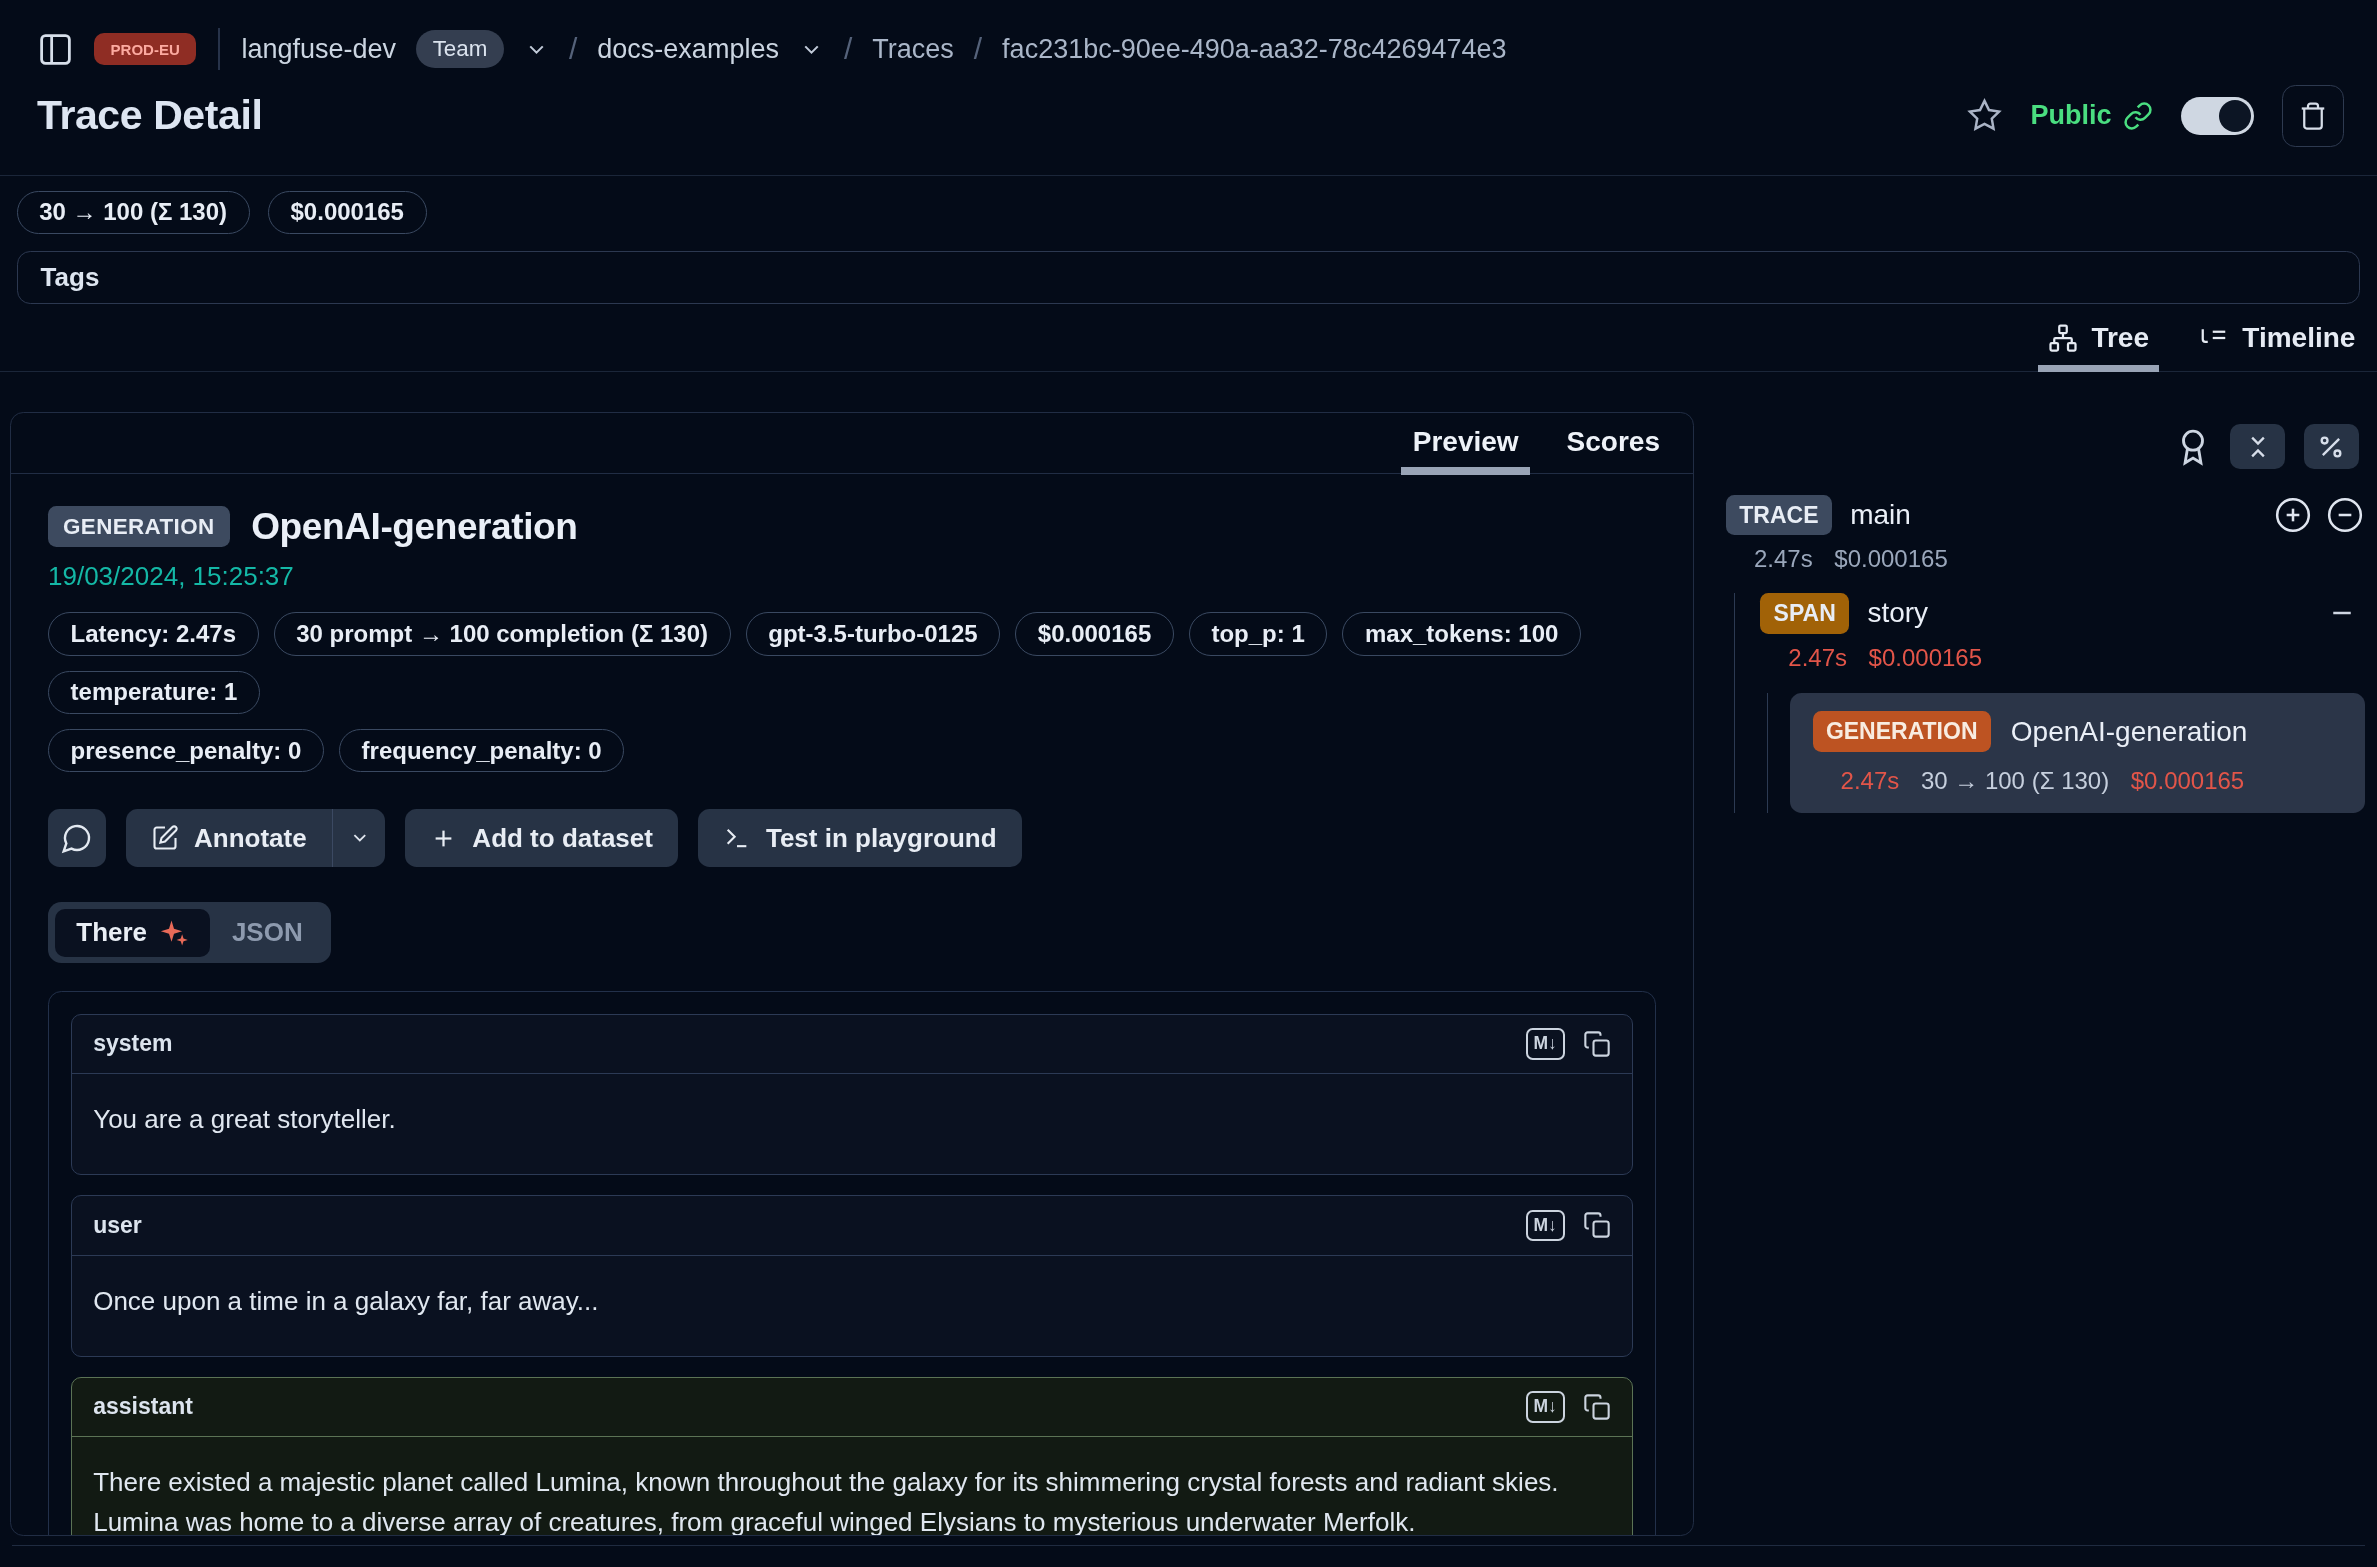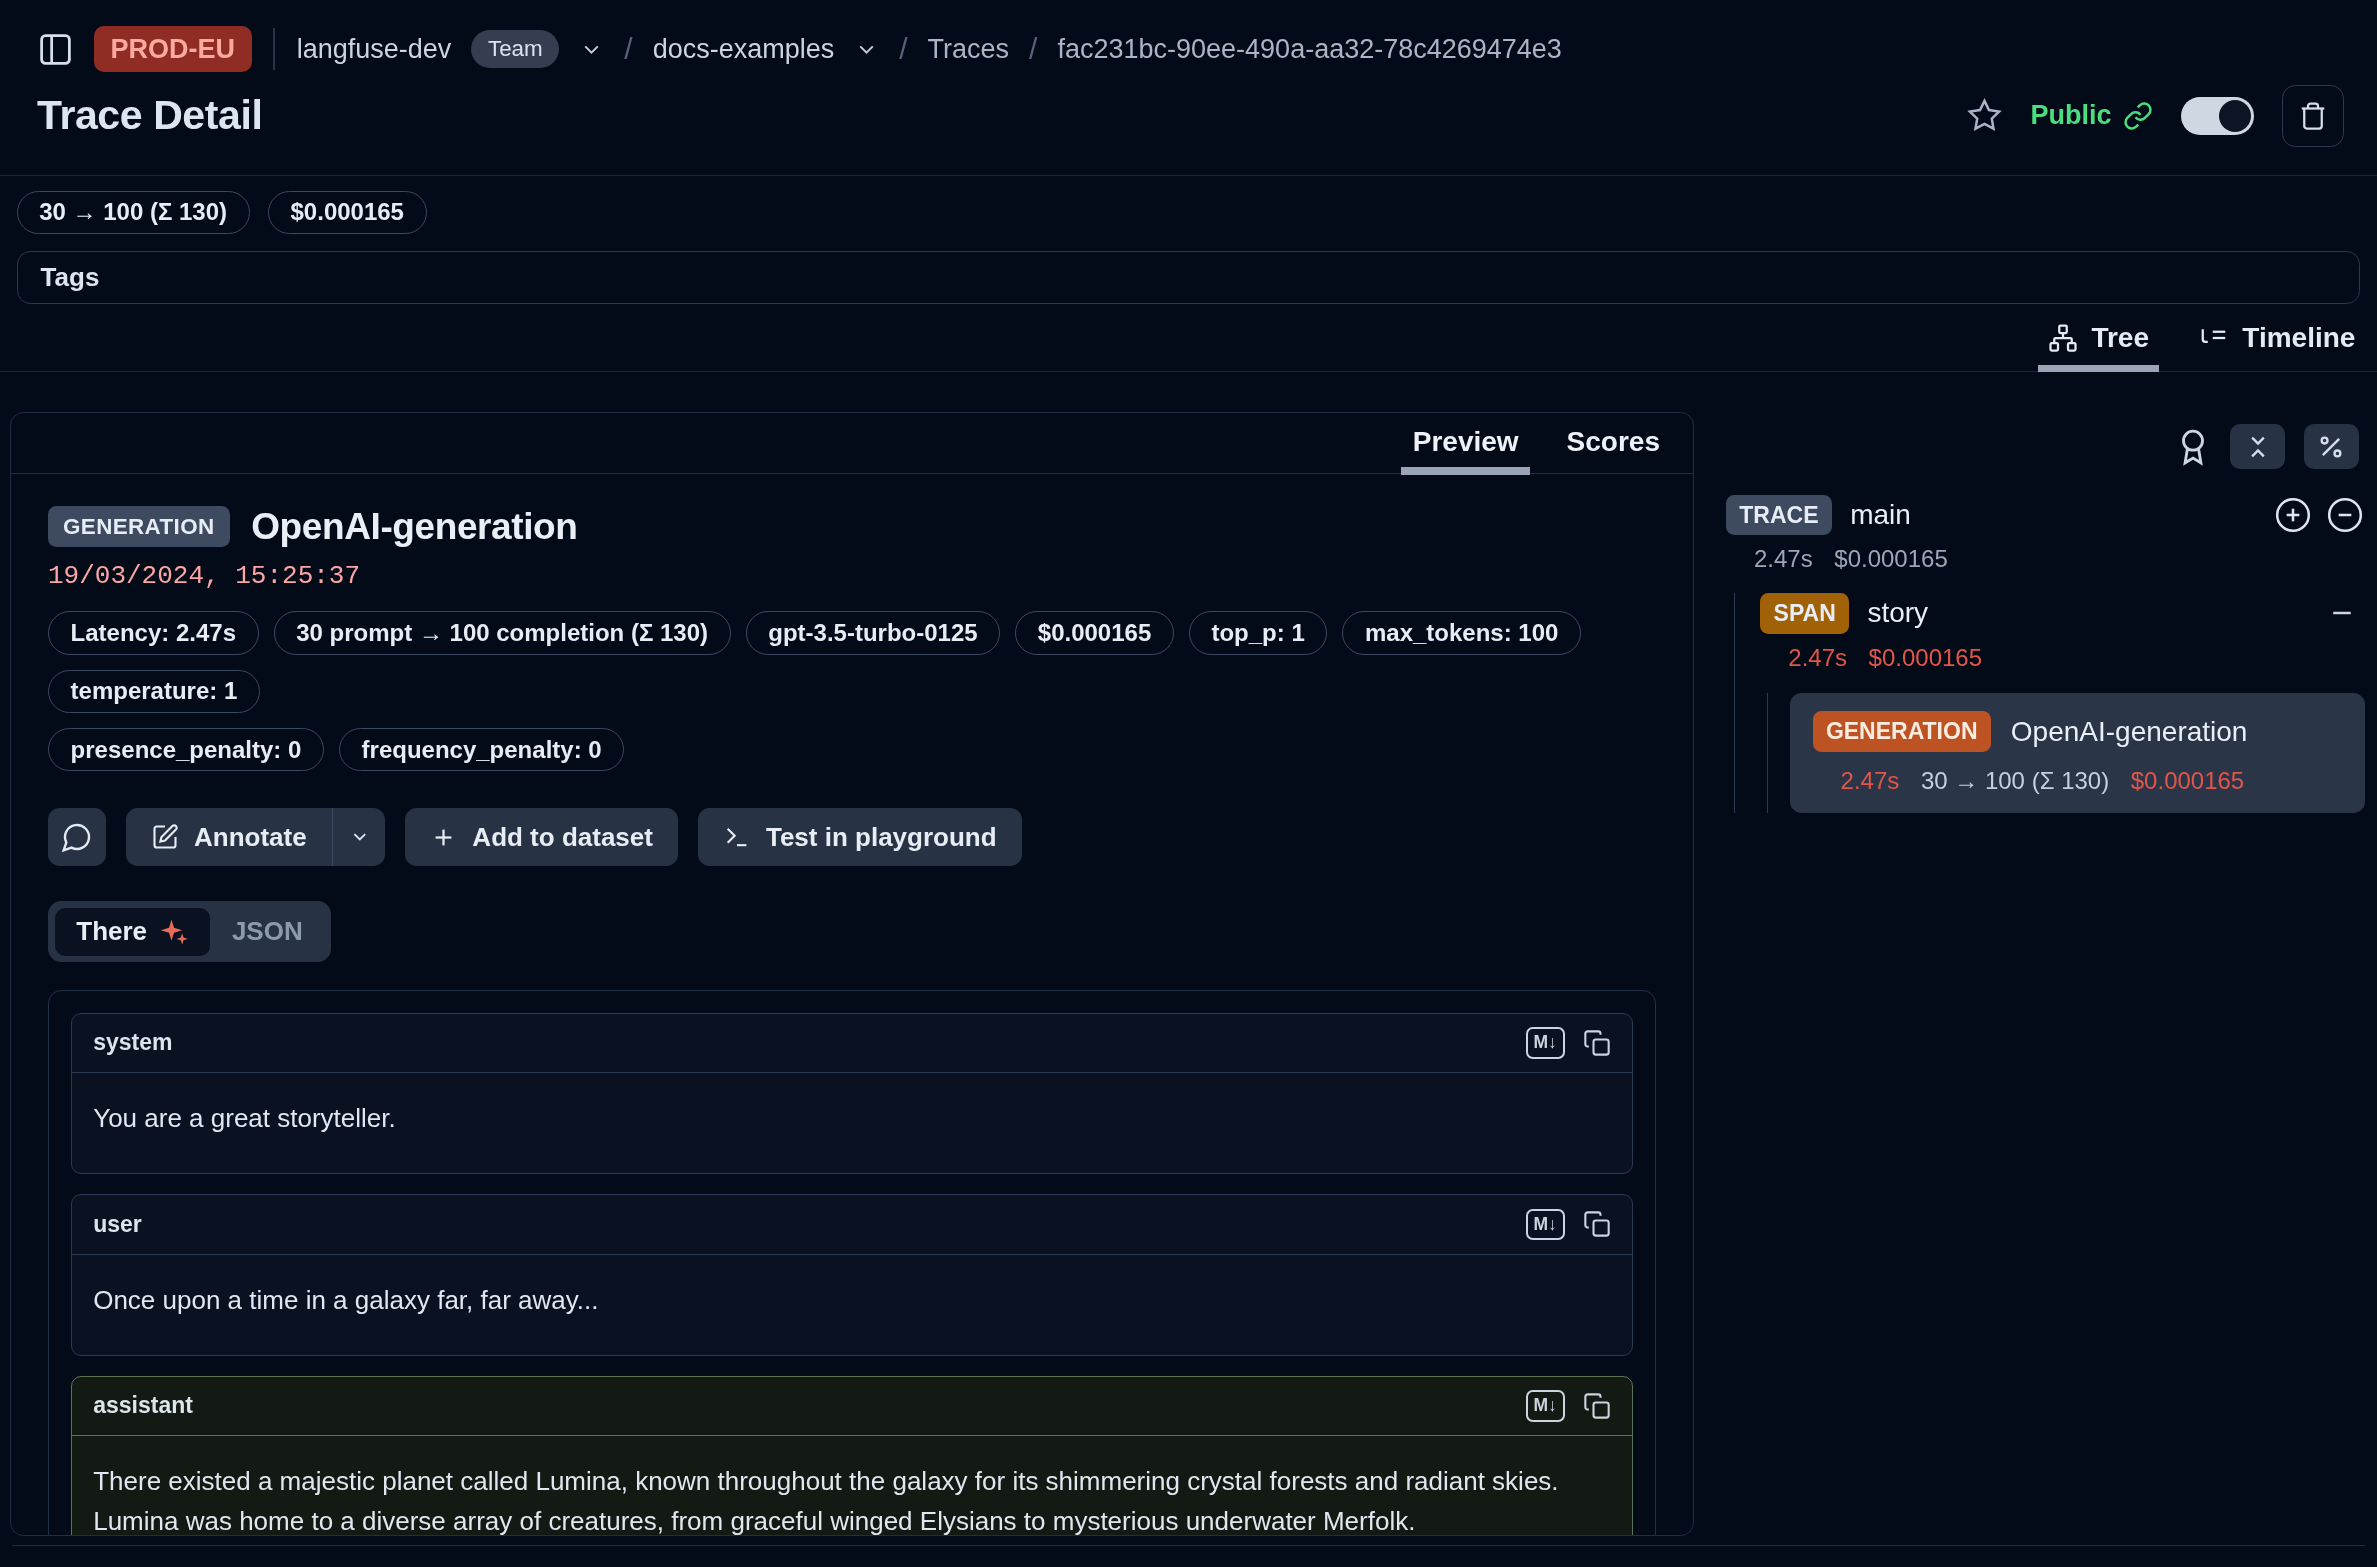--- a/index.html
+++ b/index.html
@@ -10,21 +10,21 @@
     color:#e2e8f0;
     font-family:"Liberation Sans", sans-serif;
     font-size:25px;
     overflow:hidden;
   }
   svg { display:block; }
 
   
   .topbar { display:flex; align-items:center; gap:20px; padding:25px 33px 0 37px; height:73px; }
   .panel-toggle { color:#d7dfea; cursor:pointer; }
-  .env-badge { background:#8f2d24; color:#fcaaa0; font-weight:700; font-size:27px; padding:7.5px 16.6px; border-radius:10px; }
+  .env-badge { background:#8f2d24; color:#fcaaa0; font-weight:700; font-size:15px; padding:7.5px 16.6px; border-radius:10px; }
   .vdivider { width:1.7px; height:42px; background:#27334a; margin:0 1.7px; }
   .crumb { color:#cbd5e1; font-size:27px; }
   .crumb.muted { color:#aab6c8; }
   .team-pill { background:#343e50; color:#dbe3ee; font-size:22.4px; padding:5.8px 16.6px; border-radius:830px; }
   .slash { color:#55627a; font-size:30px; }
   .chev { color:#c2cbd9; }
 
   
   .title-row { display:flex; align-items:center; justify-content:space-between; padding:11.6px 33px 0 37px; }
   .page-title { font-size:41px; font-weight:700; color:#dde5f1; letter-spacing:-0.4px; }
@@ -52,21 +52,21 @@
   .content { display:flex; align-items:flex-start; gap:32px; margin-top:40px; padding:0 11.6px 0 10px; }
   .main-panel { width:1684px; height:1124px; border:1.7px solid #212d44; border-radius:13.3px; overflow:hidden; }
   .panel-tabs { display:flex; justify-content:flex-end; gap:48px; padding:13.3px 33px 0; border-bottom:1.7px solid #212d44; }
   .ptab { font-size:28px; font-weight:600; color:#eef2f8; padding-bottom:15px; position:relative; cursor:pointer; }
   .ptab.active::after { content:""; position:absolute; left:-11.6px; right:-11.6px; bottom:-1.7px; height:7.5px; background:#99a4b6; }
   .panel-body { padding:32px 37px 0; }
 
   .obs-header { display:flex; align-items:center; gap:21.6px; }
   .type-badge { background:#3d4a5f; color:#e8edf5; font-weight:700; font-size:22.4px; padding:7.5px 15px; border-radius:8.3px; letter-spacing:0.4px; }
   .obs-title { font-size:37px; font-weight:700; color:#eaeff7; letter-spacing:-0.4px; }
-  .obs-time { margin-top:13.3px; color:#fca5a5; font-size:26px;font-family:Liberation Mono, monospace; }
+  .obs-time { margin-top:13.3px; color:#14b8a6; font-size:26px; }
 
   .pills { display:flex; flex-wrap:wrap; gap:15px; margin-top:20px; }
   .pills + .pills { margin-top:15px; }
 
   .actions { display:flex; gap:20px; margin-top:37px; height:58px; }
   .icon-btn { width:58px; height:58px; background:#273345; border-radius:11.6px; display:flex; align-items:center; justify-content:center; color:#e3e9f1; cursor:pointer; }
   .btn { display:flex; align-items:center; gap:15px; background:#273345; border-radius:11.6px; padding:0 25px; font-size:26px; font-weight:600; color:#e8edf4; cursor:pointer; }
   .split { display:flex; background:#273345; border-radius:11.6px; overflow:hidden; }
   .split .btn { background:none; border-radius:0; }
   .split .sep { width:1.7px; background:#3b4962; margin:0; }

